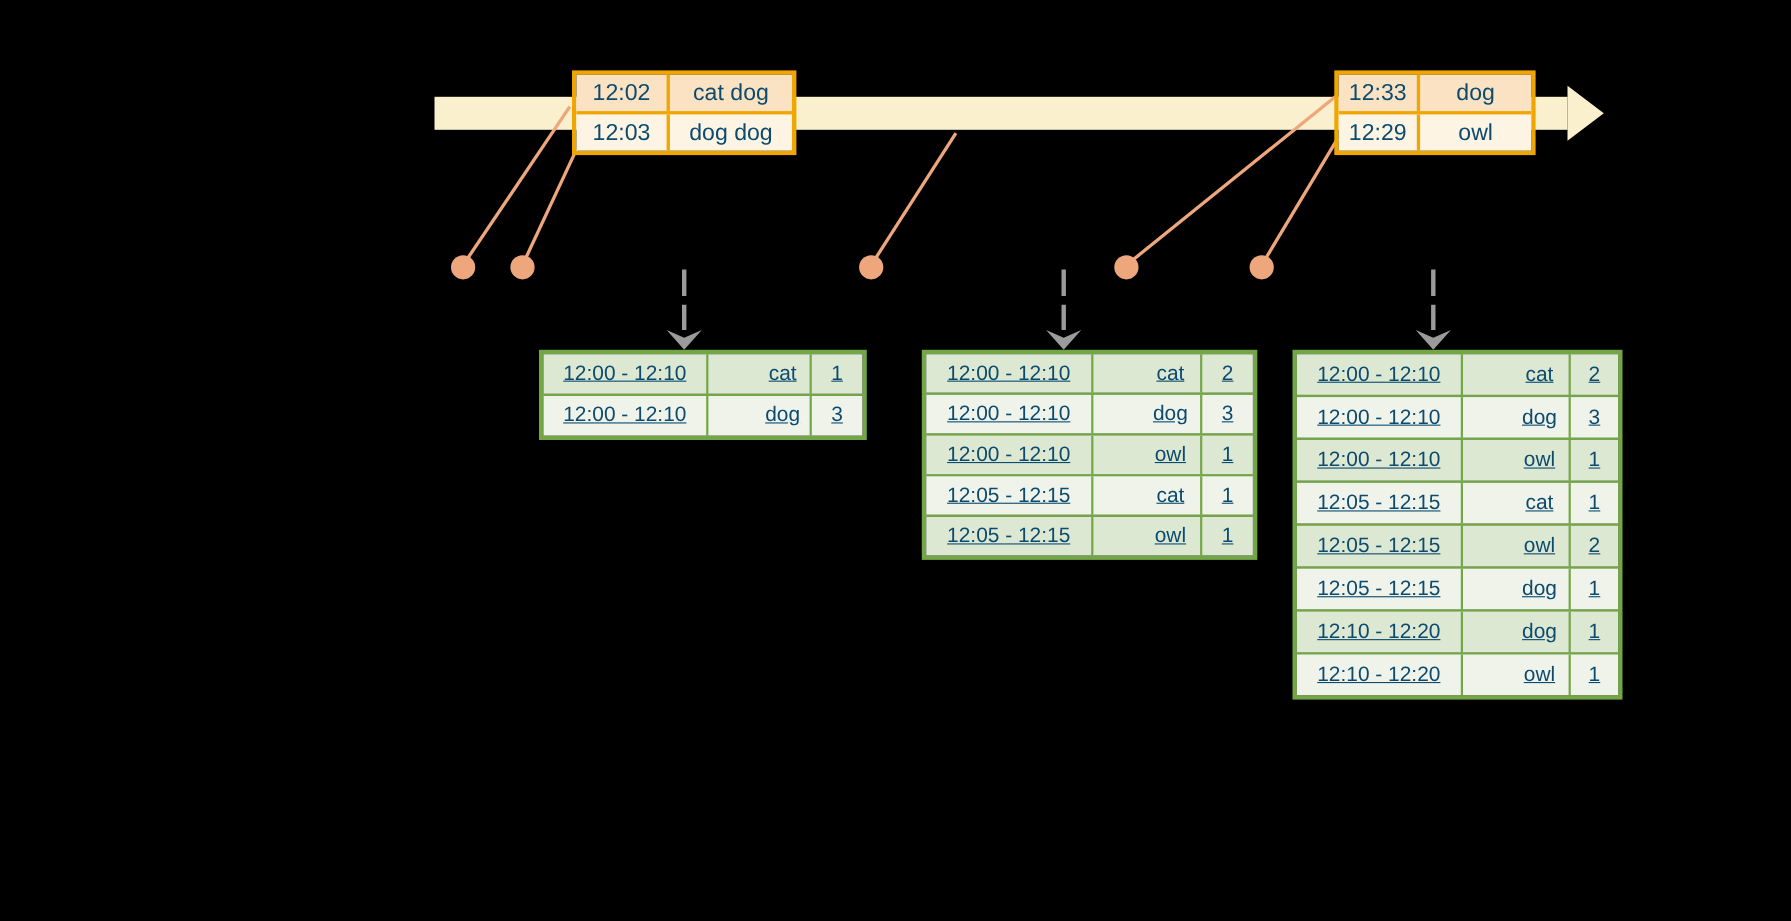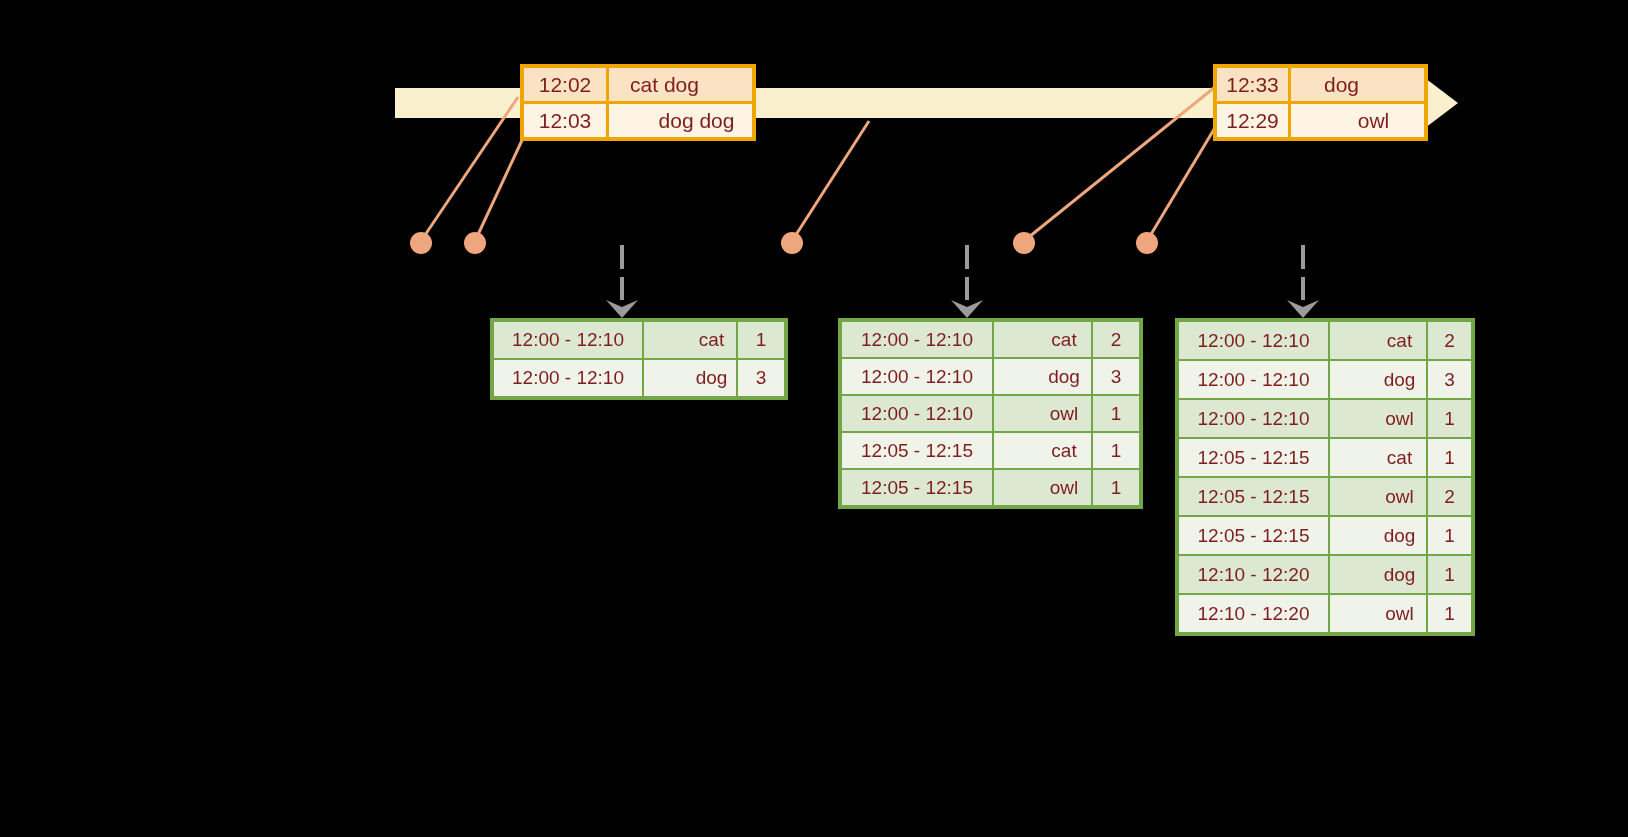--- a/index.html
+++ b/index.html
@@ -2,21 +2,21 @@
 <html><head>
 <meta charset="utf-8">
 <style>
   html,body{margin:0;padding:0;background:#000;}
   .canvas{
     position:relative;
     width:1480px;height:837px;
     background:#000;
     overflow:hidden;
     font-family:"Liberation Sans", sans-serif;
-    color:#7f1d1d;
+    color:#0c4a6e;
   }
   
   .tl-shaft{
     position:absolute;left:395px;top:88px;width:1030px;height:30px;
     background:#FBF0CD;z-index:1;
   }
   .tl-head{
     position:absolute;left:1425px;top:78px;width:0;height:0;z-index:1;
     border-top:25px solid transparent;border-bottom:25px solid transparent;
     border-left:33px solid #FBF0CD;
@@ -26,29 +26,30 @@
   
   .otable{
     position:absolute;z-index:3;
     border:4px solid #F0A602;
     --row1:#FAE2C3;--row2:#FDF4E4;
     font-size:21px;
   }
   .orow{display:flex;height:var(--rh);line-height:var(--rh);}
   .orow:nth-child(odd){background:var(--row1);}
   .orow:nth-child(even){background:var(--row2);}
-  .orow + .orow{border-top:3px solid #F0A602;gap:32px;}
+  .orow + .orow{border-top:3px solid #F0A602;}
   .ocell{text-align:center;overflow:hidden;white-space:nowrap;}
   .ocell.time{width:var(--tc);border-right:3px solid #F0A602;}
   .ocell.words{width:var(--wc);}
   
   .gtable{
     position:absolute;z-index:3;
     border:4px solid #73A647;
     font-size:19px;
+    text-decoration:underline;
   }
   .grow{display:flex;height:var(--rh);line-height:var(--rh);}
   .grow:nth-child(odd){background:#DCE8D2;}
   .grow:nth-child(even){background:#EFF3EA;}
   .grow + .grow{border-top:2px solid #73A647;}
   .gcell{text-align:center;overflow:hidden;white-space:nowrap;}
   .gcell.window{width:var(--c1);border-right:2px solid #73A647;}
   .gcell.word{width:var(--c2);border-right:2px solid #73A647;margin-left:43px;}
   .gcell.count{width:var(--c3);}
 </style>

